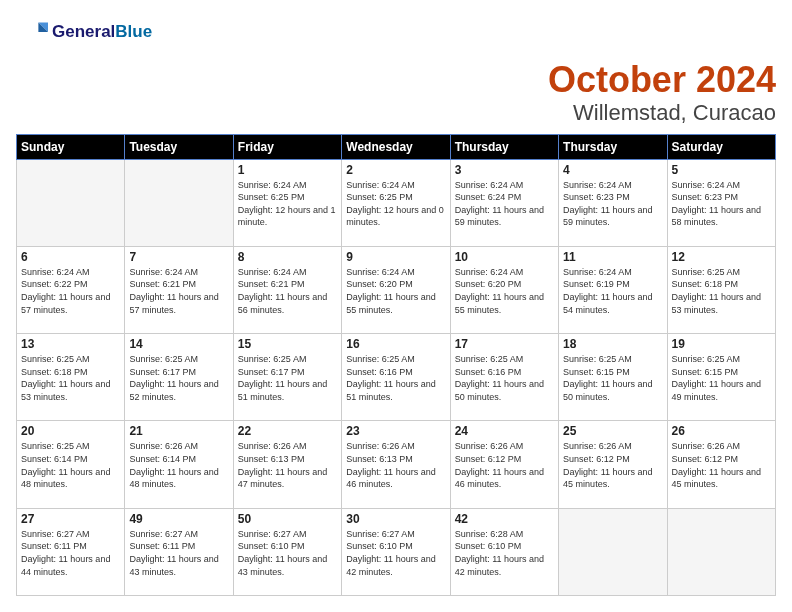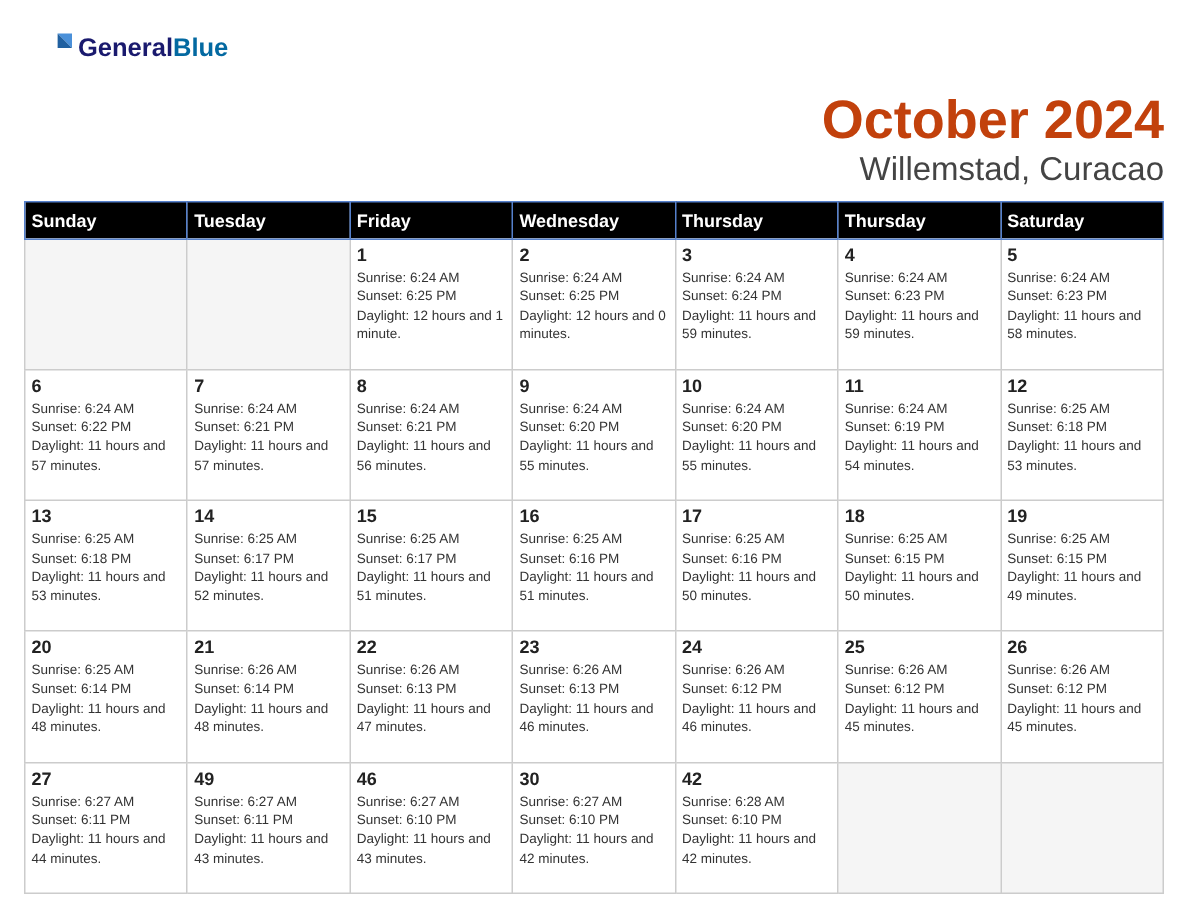--- a/index.html
+++ b/index.html
@@ -252,21 +252,21 @@
         <tr>
           <td>
             <div class="day-number">27</div>
             <div class="day-info">Sunrise: 6:27 AM<br>Sunset: 6:11 PM<br>Daylight: 11 hours and 44 minutes.</div>
           </td>
           <td>
             <div class="day-number">49</div>
             <div class="day-info">Sunrise: 6:27 AM<br>Sunset: 6:11 PM<br>Daylight: 11 hours and 43 minutes.</div>
           </td>
           <td>
-            <div class="day-number">46</div>
+            <div class="day-number">50</div>
             <div class="day-info">Sunrise: 6:27 AM<br>Sunset: 6:10 PM<br>Daylight: 11 hours and 43 minutes.</div>
           </td>
           <td>
             <div class="day-number">30</div>
             <div class="day-info">Sunrise: 6:27 AM<br>Sunset: 6:10 PM<br>Daylight: 11 hours and 42 minutes.</div>
           </td>
           <td>
             <div class="day-number">42</div>
             <div class="day-info">Sunrise: 6:28 AM<br>Sunset: 6:10 PM<br>Daylight: 11 hours and 42 minutes.</div>
           </td>

